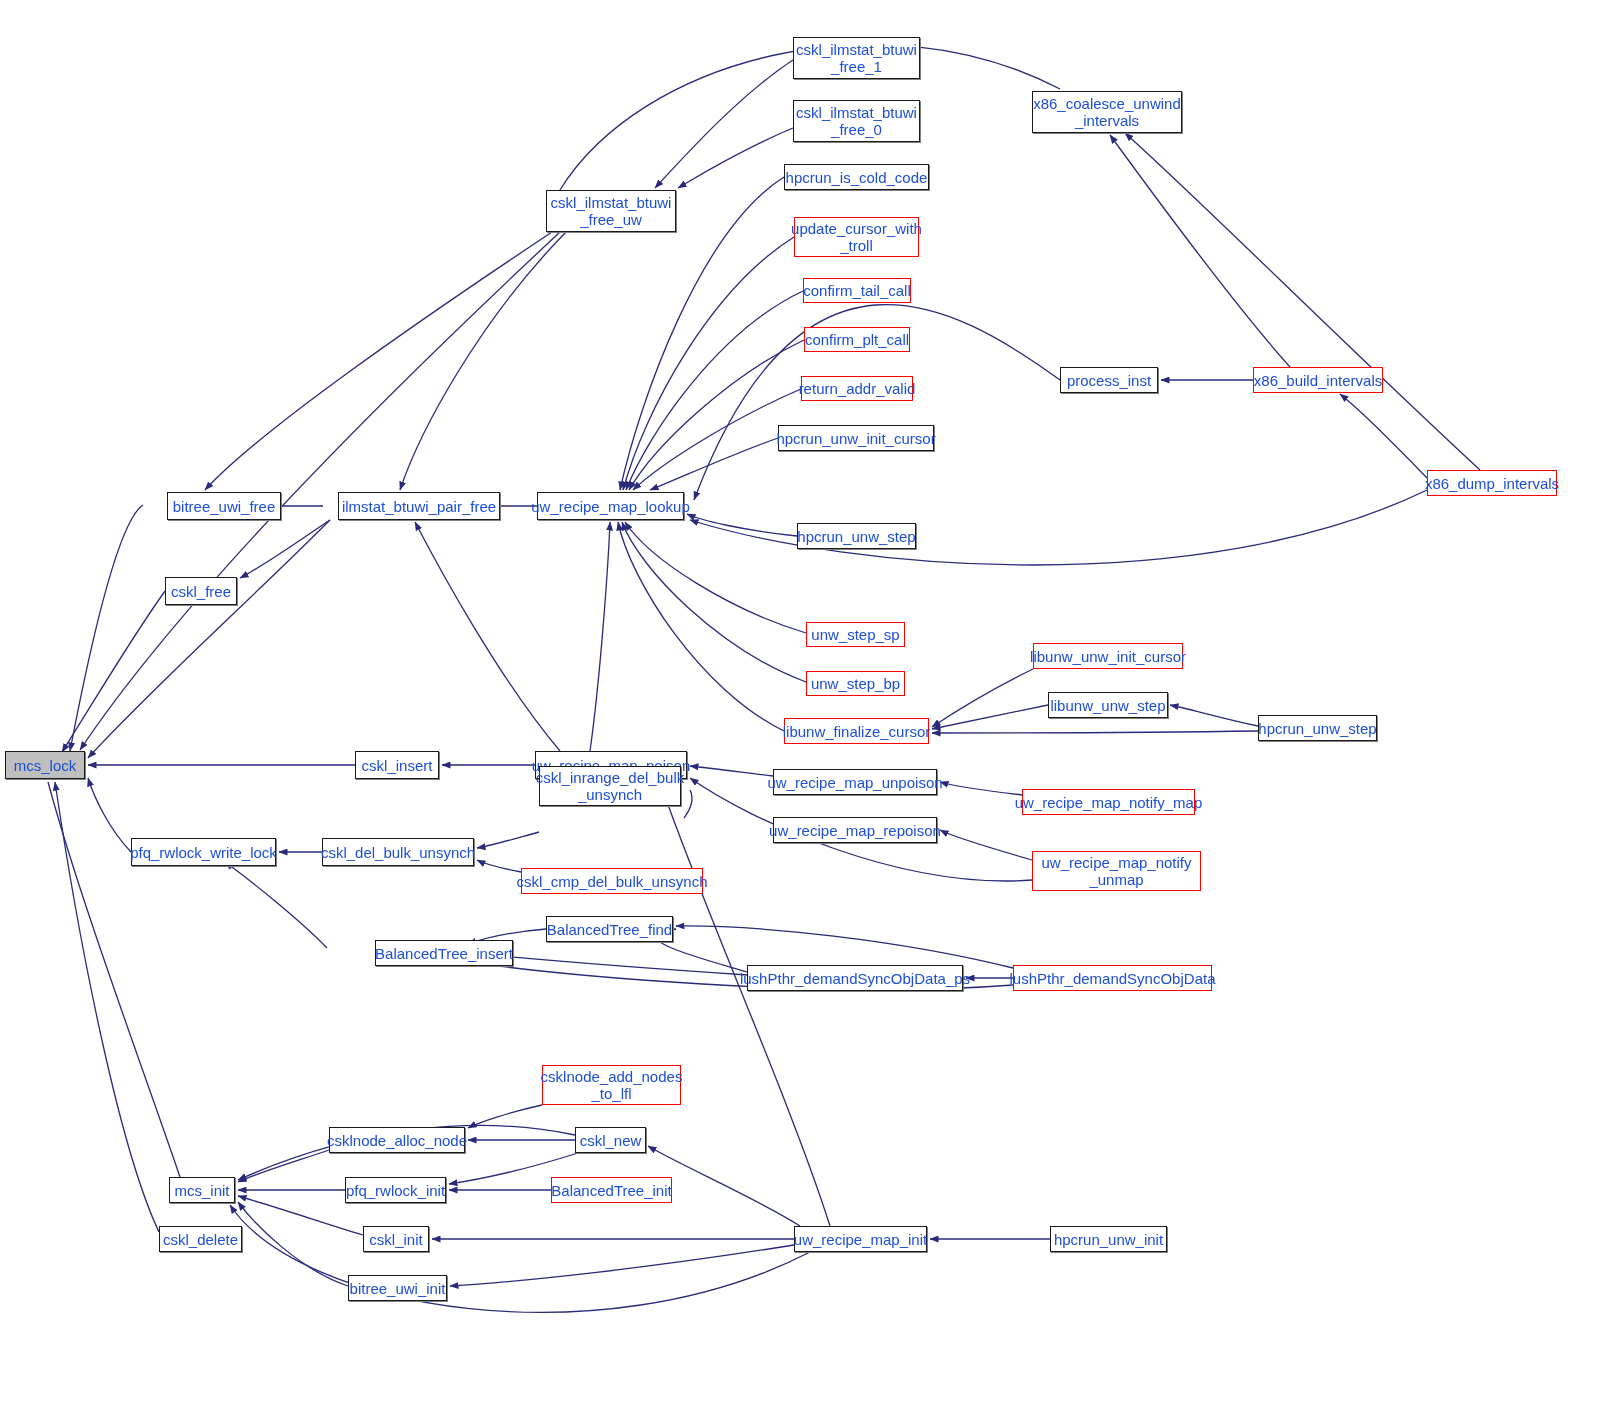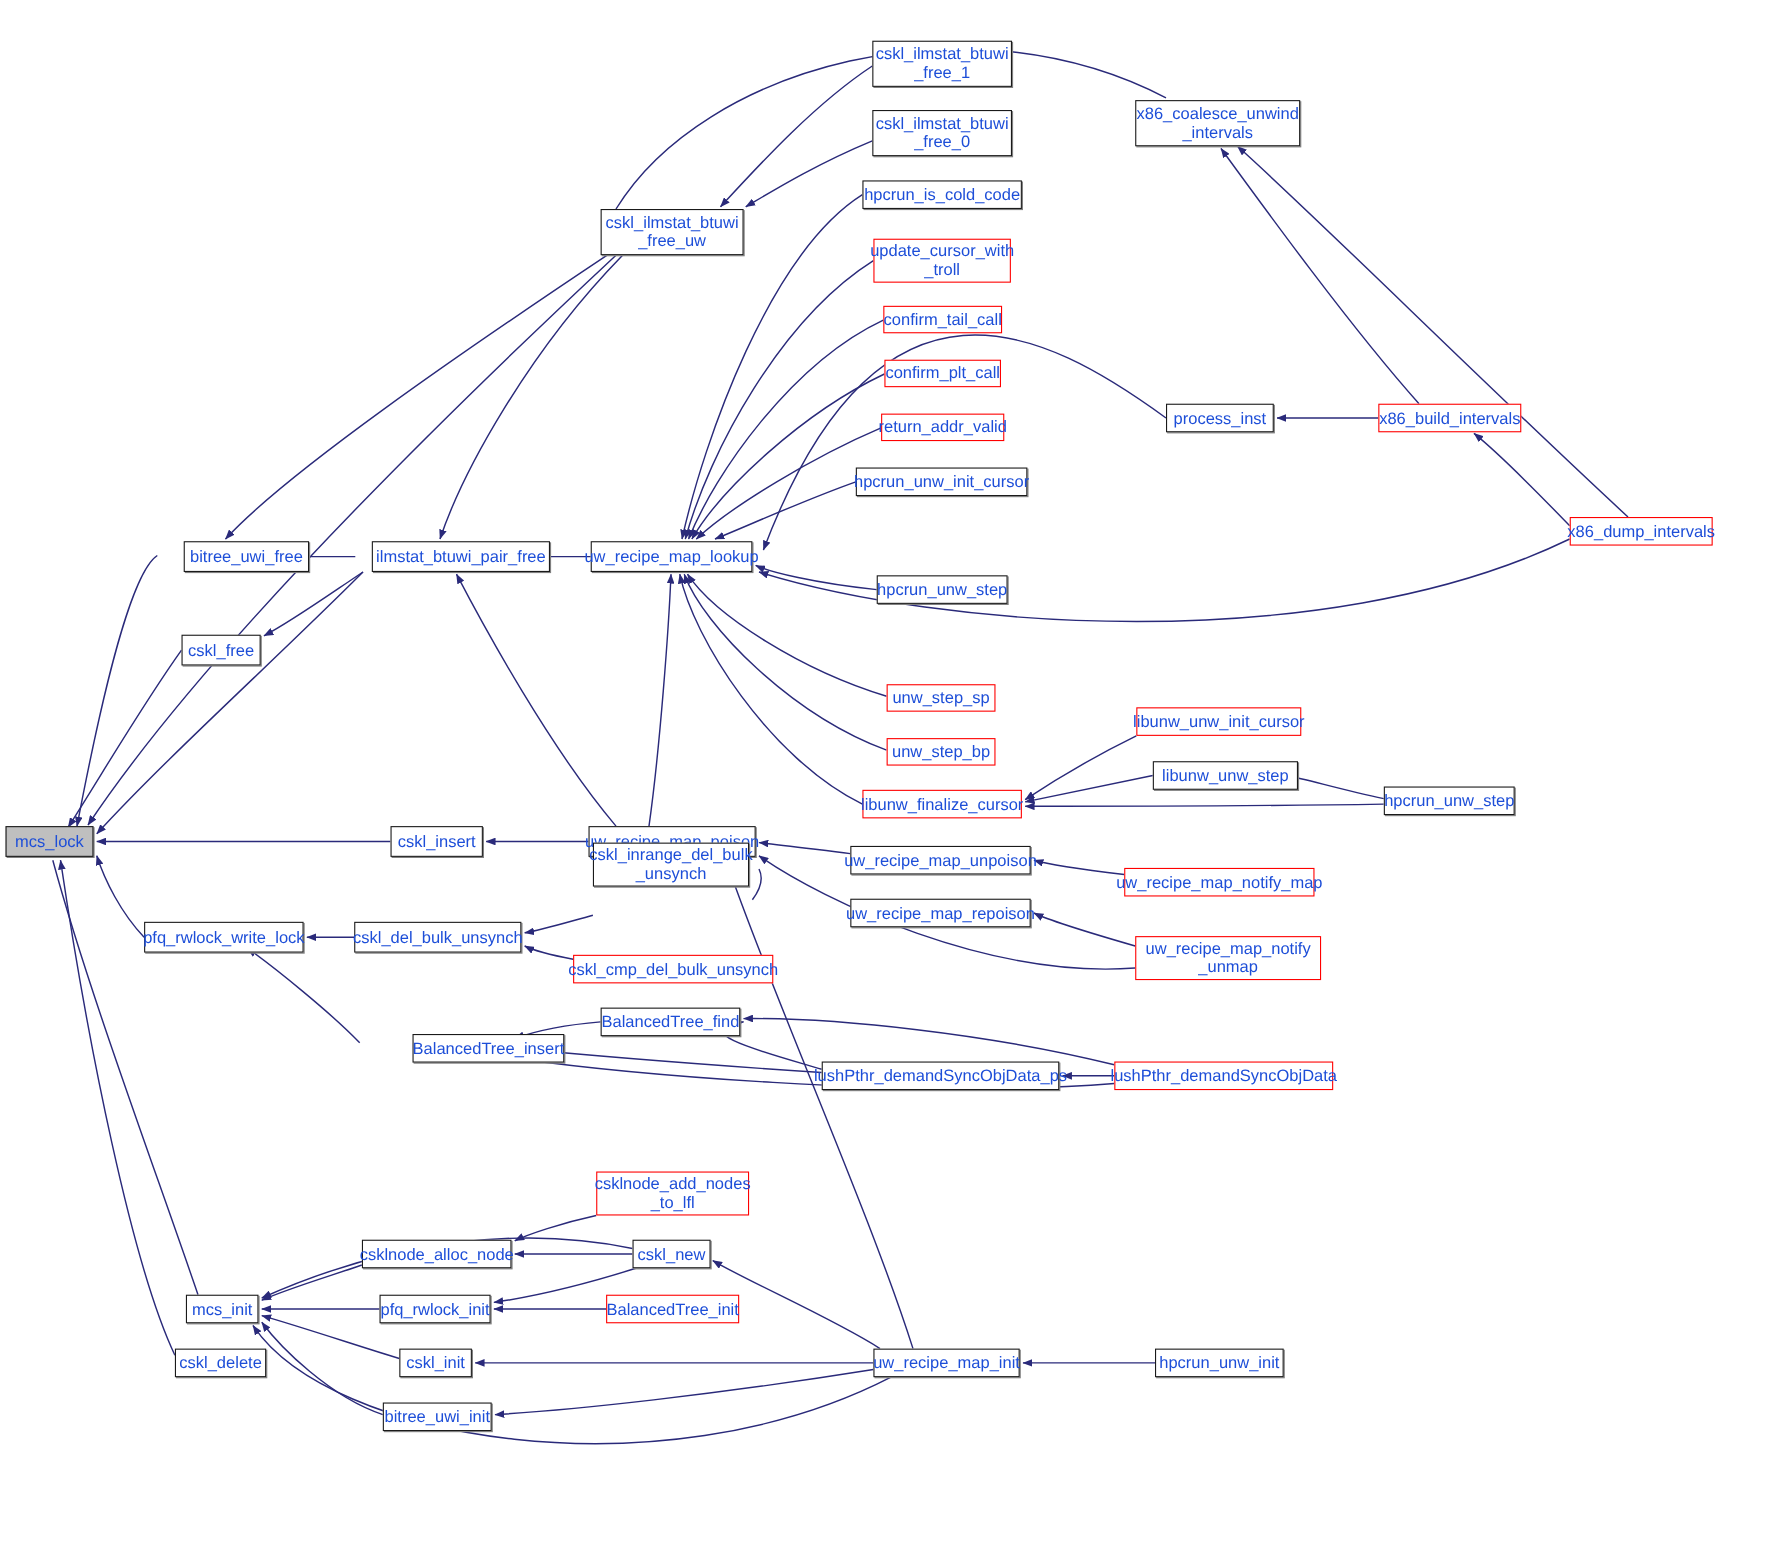--- a/index.html
+++ b/index.html
@@ -145,21 +145,21 @@
       <div class="node red" style="left: 803px; top: 278px; width: 108px; height: 25px;"><span>confirm_tail_call</span></div>
       <div class="node red" style="left: 804px; top: 327px; width: 106px; height: 25px;"><span>confirm_plt_call</span></div>
       <div class="node red" style="left: 801px; top: 376px; width: 112px; height: 25px;"><span>return_addr_valid</span></div>
       <div class="node" style="left: 778px; top: 425px; width: 156px; height: 26px;"><span>hpcrun_unw_init_cursor</span></div>
       <div class="node" style="left: 537px; top: 492px; width: 147px; height: 28px;"><span>uw_recipe_map_lookup</span></div>
       <div class="node" style="left: 797px; top: 523px; width: 119px; height: 26px;"><span>hpcrun_unw_step</span></div>
       <div class="node red" style="left: 806px; top: 622px; width: 99px; height: 25px;"><span>unw_step_sp</span></div>
       <div class="node red" style="left: 806px; top: 671px; width: 99px; height: 25px;"><span>unw_step_bp</span></div>
       <div class="node red" style="left: 784px; top: 718px; width: 145px; height: 26px;"><span>libunw_finalize_cursor</span></div>
       <div class="node red" style="left: 1033px; top: 643px; width: 150px; height: 26px;"><span>libunw_unw_init_cursor</span></div>
-      <div class="node" style="left: 1048px; top: 692px; width: 132px; height: 26px;"><span>libunw_unw_step</span></div>
+      <div class="node" style="left: 1048px; top: 692px; width: 120px; height: 26px;"><span>libunw_unw_step</span></div>
       <div class="node" style="left: 1258px; top: 715px; width: 119px; height: 26px;"><span>hpcrun_unw_step</span></div>
       <div class="node" style="left: 1060px; top: 367px; width: 98px; height: 26px;"><span>process_inst</span></div>
       <div class="node red" style="left: 1253px; top: 367px; width: 130px; height: 26px;"><span>x86_build_intervals</span></div>
       <div class="node" style="left: 1032px; top: 91px; width: 150px; height: 42px;"><span>x86_coalesce_unwind
 _intervals</span></div>
       <div class="node red" style="left: 1427px; top: 470px; width: 130px; height: 26px;"><span>x86_dump_intervals</span></div>
       <div class="node" style="left: 355px; top: 751px; width: 84px; height: 28px; text-align: right;"><span>cskl_insert</span></div>
       <div class="node" style="left: 535px; top: 751px; width: 152px; height: 28px;"><span>uw_recipe_map_poison</span></div>
       <div class="node" style="left: 773px; top: 769px; width: 164px; height: 26px;"><span>uw_recipe_map_unpoison</span></div>
       <div class="node red" style="left: 1022px; top: 789px; width: 173px; height: 26px;"><span>uw_recipe_map_notify_map</span></div>

